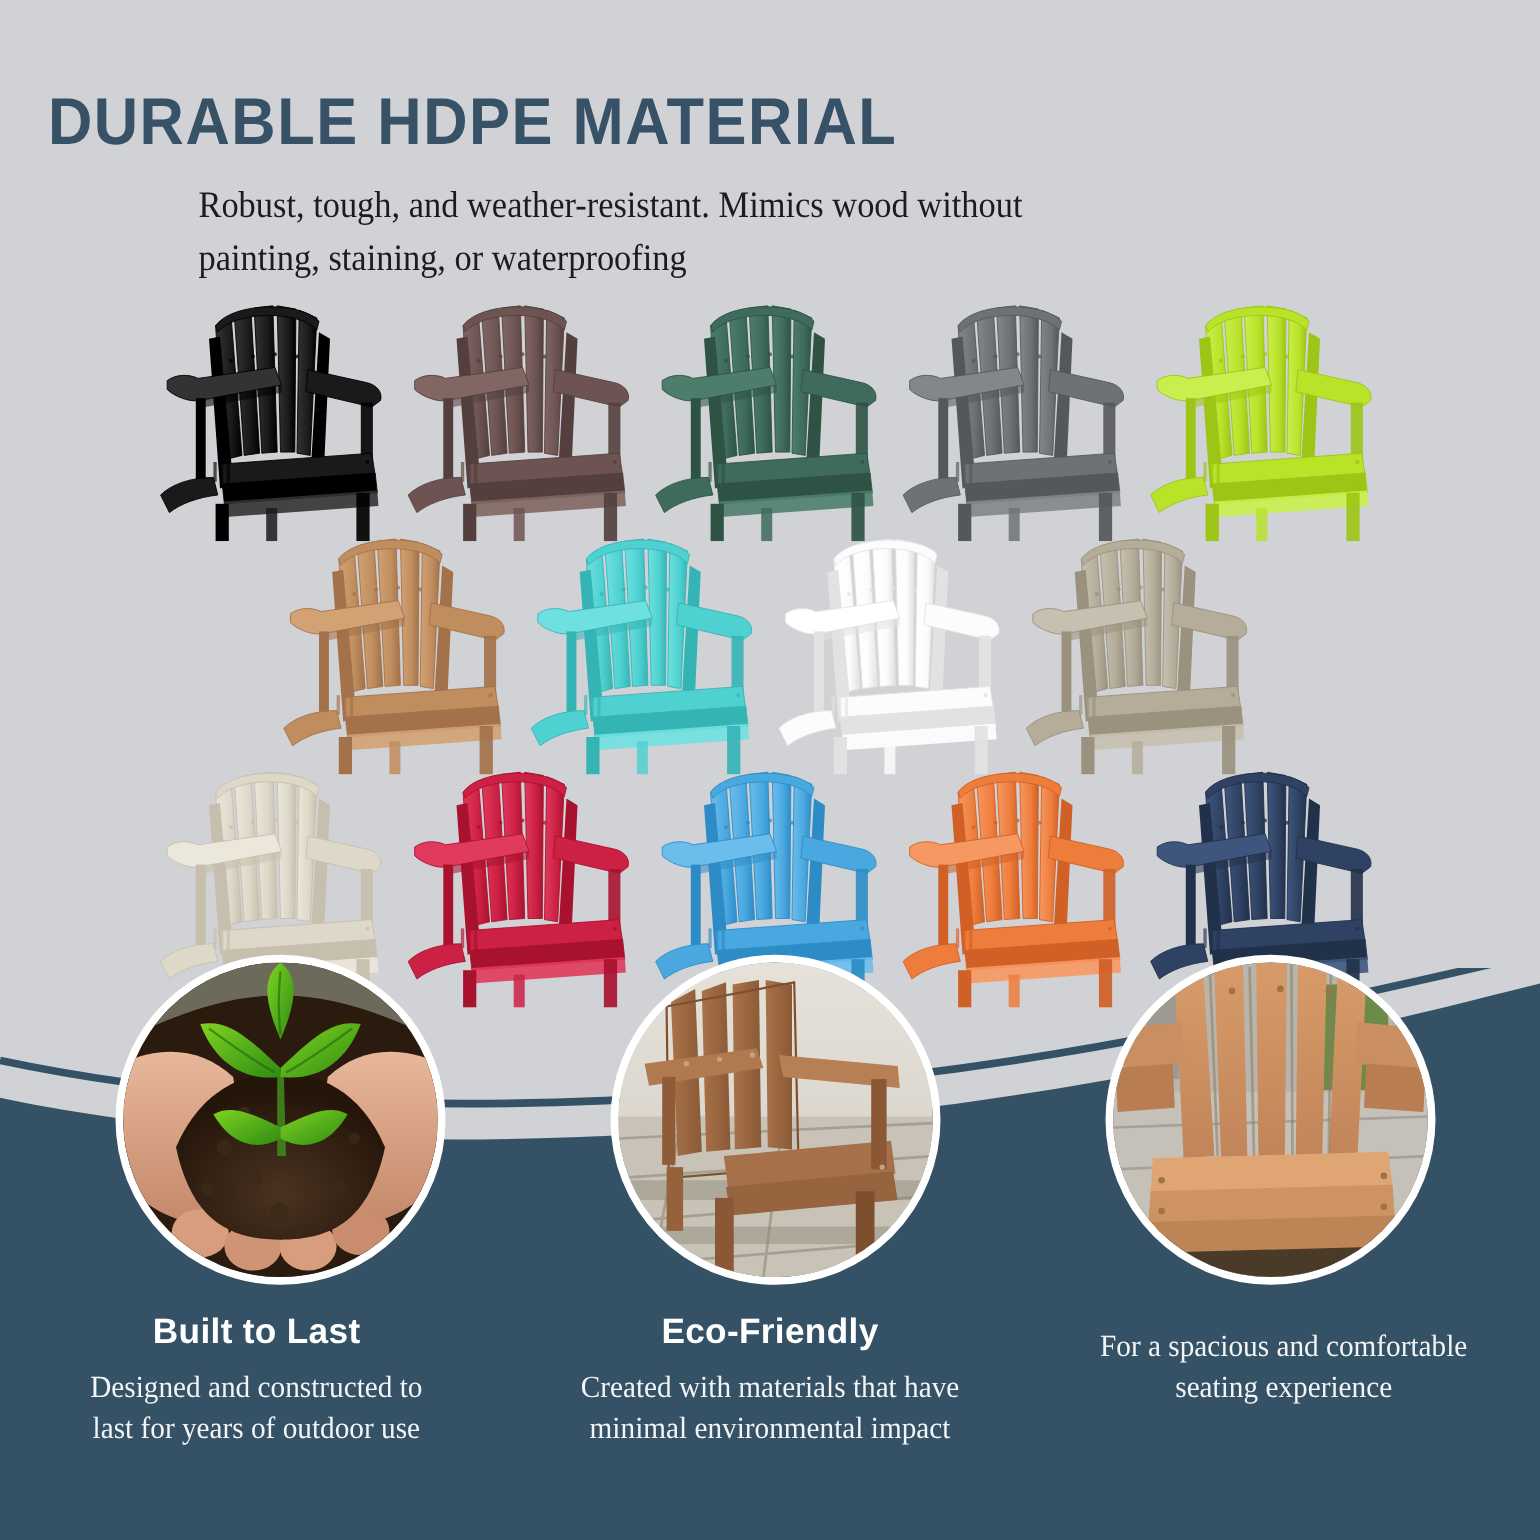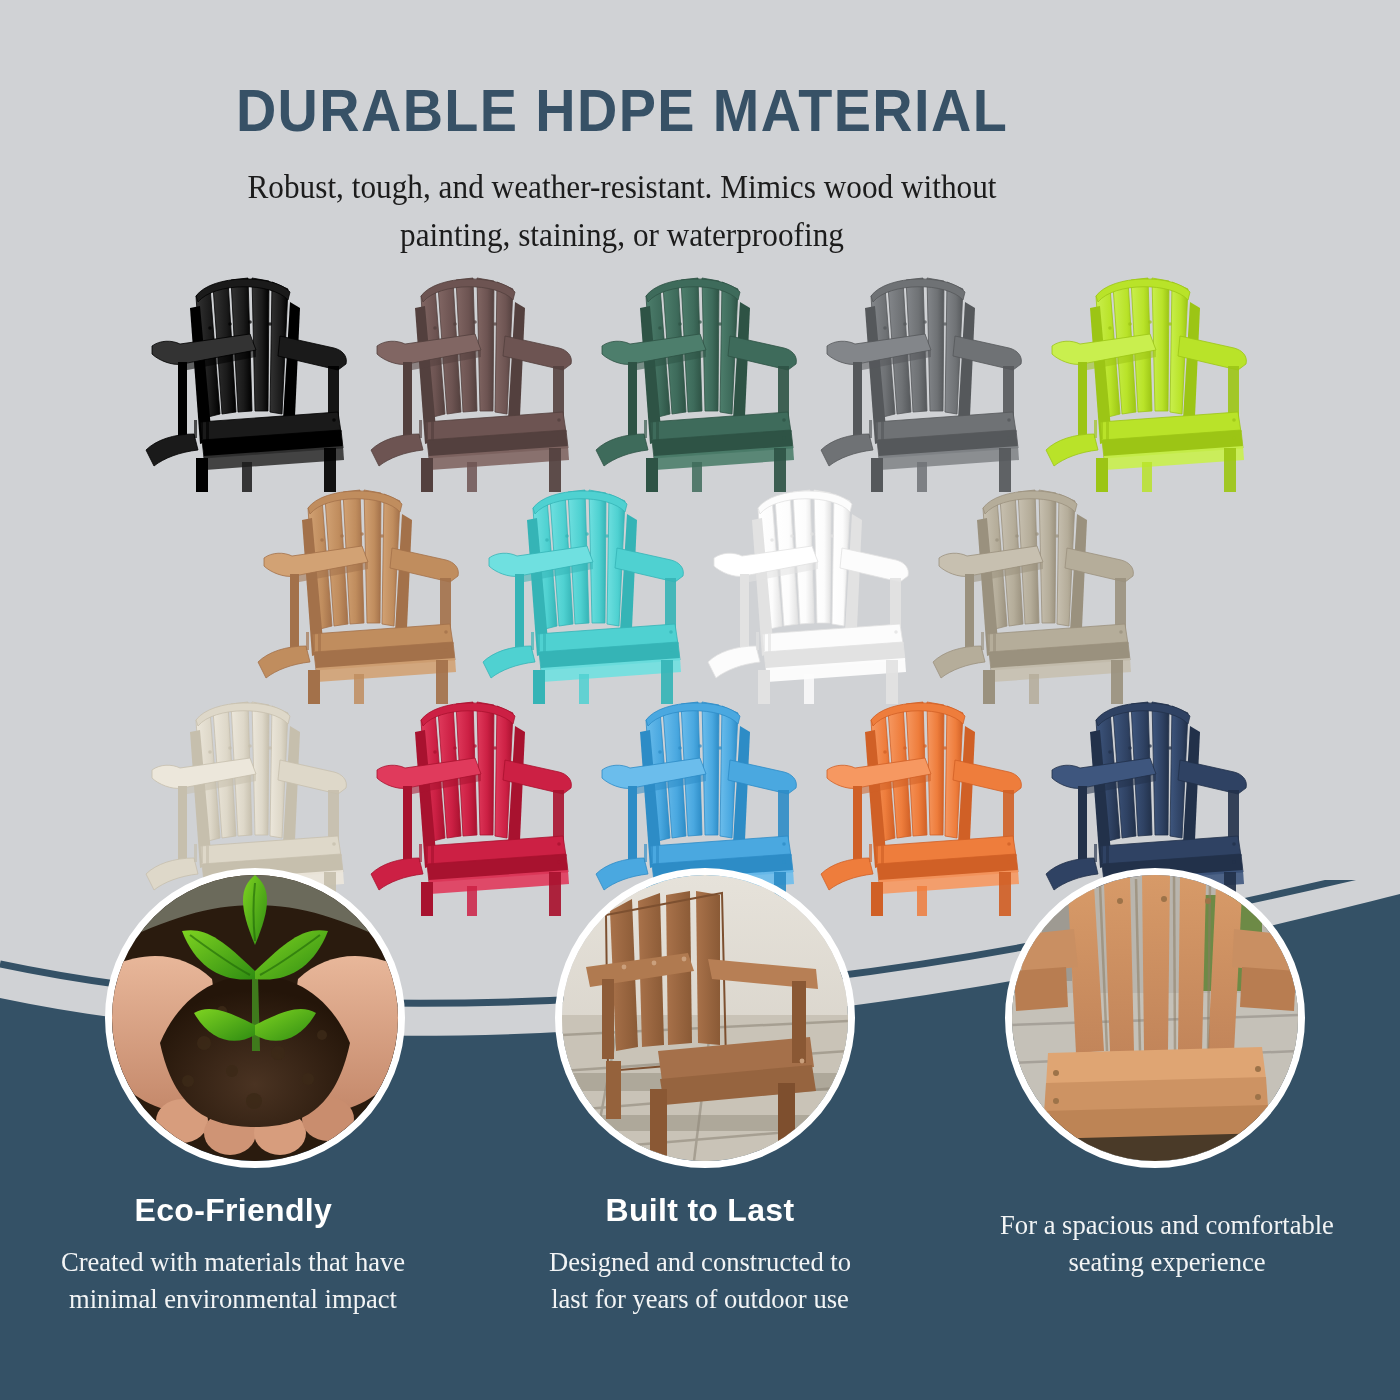--- a/index.html
+++ b/index.html
@@ -5,21 +5,21 @@
   html,body{margin:0;padding:0;}
   body{
     width:1400px;height:1400px;overflow:hidden;
     background:#d0d2d5;
     font-family:"Liberation Serif", serif;
     position:relative;
   }
   .page{position:relative;width:1400px;height:1400px;}
 
   
-  .header{position:absolute;top:0;left:0;width:1244px;text-align:center;}
+  .header{position:absolute;top:0;left:0;width:1244px;}
   .title{
     margin:0;padding-top:76px;
     font-family:"Liberation Sans", sans-serif;
     font-weight:bold;
     font-size:60px;
     letter-spacing:1.5px;
     color:#375166;
     transform:scaleX(.93);
   }
   .subtitle{
@@ -1134,31 +1134,31 @@
         <circle cx="246" cy="194" r="3"></circle>
           <circle cx="246" cy="222" r="3"></circle>
         <circle cx="44" cy="198" r="3"></circle>
           <circle cx="44" cy="226" r="3"></circle>
       </g>
     </svg>
   </div>
 
   <div class="features">
     <div class="feature">
+      <h3>Built to Last</h3>
+      <p>
+        <span>Designed and constructed to</span><br>
+        <span>last for years of outdoor use</span>
+      </p>
+    </div>
+    <div class="feature">
       <h3>Eco-Friendly</h3>
       <p>
         <span>Created with materials that have</span><br>
         <span>minimal environmental impact</span>
-      </p>
-    </div>
-    <div class="feature">
-      <h3>Built to Last</h3>
-      <p>
-        <span>Designed and constructed to</span><br>
-        <span>last for years of outdoor use</span>
       </p>
     </div>
     <div class="feature">
       <p>
         <span>For a spacious and comfortable</span><br>
         <span>seating experience</span>
       </p>
     </div>
   </div>
 

